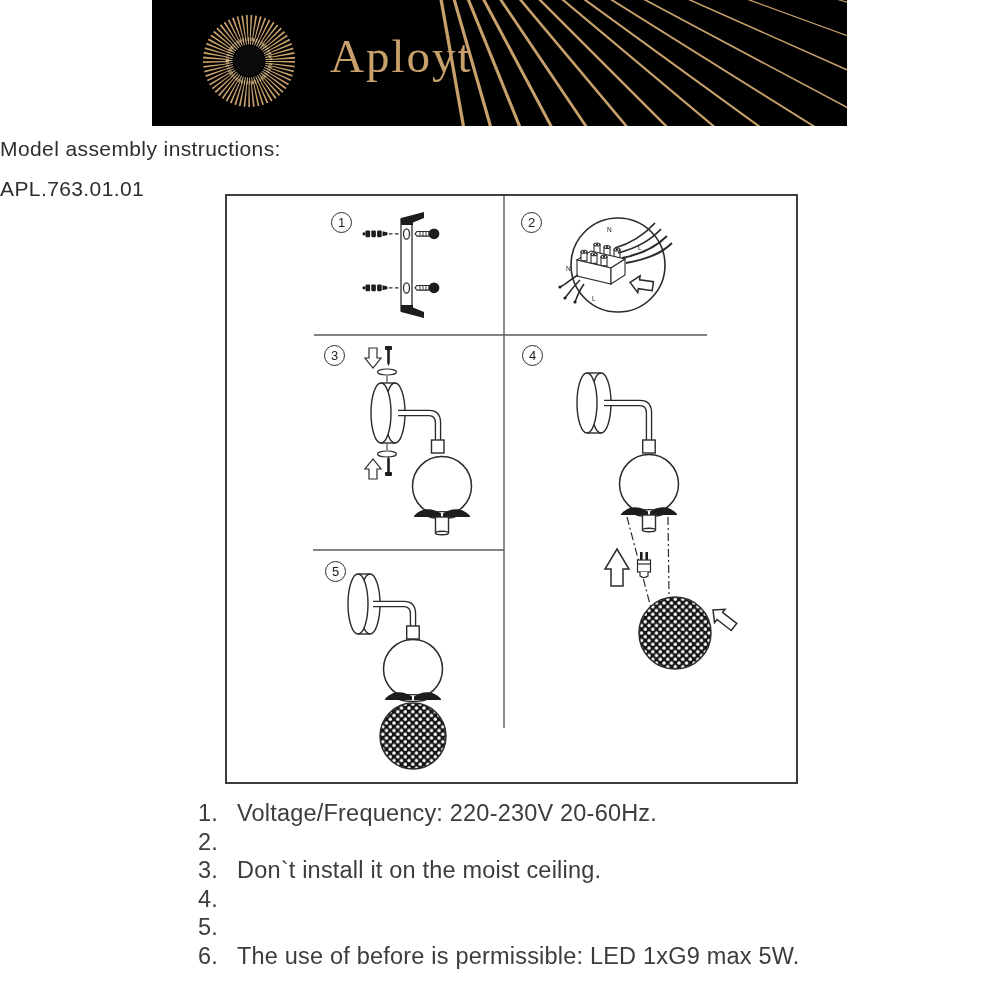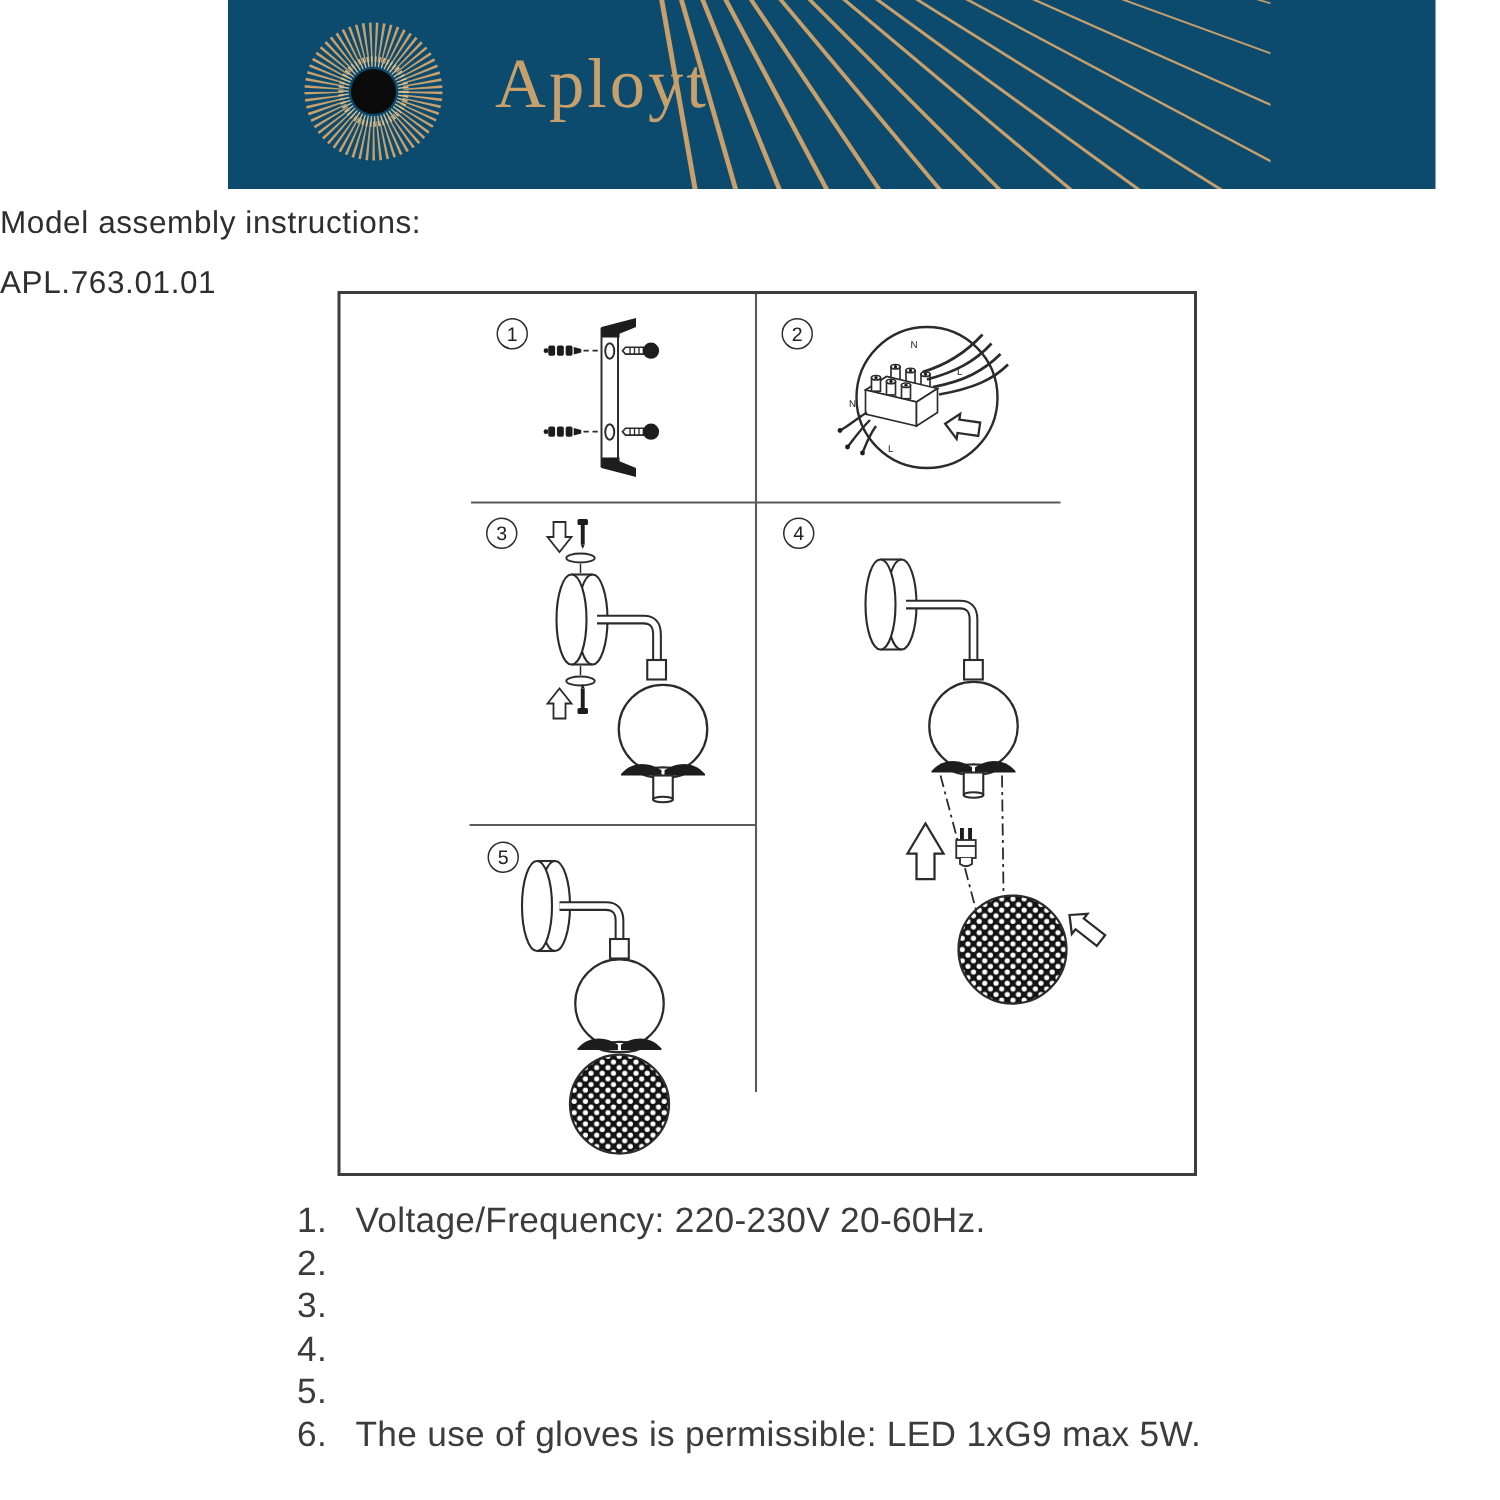--- a/index.html
+++ b/index.html
@@ -1,22 +1,22 @@
 <!DOCTYPE html>
 <html><head>
 <meta charset="utf-8">
 <style>
   html,body{margin:0;padding:0;}
   body{
     width:1000px;height:1000px;background:#ffffff;position:relative;
     font-family:"Liberation Sans",sans-serif;color:#2f2f2f;overflow:hidden;
   }
   .header{
-    position:absolute;left:152px;top:0;width:805px;height:126px;
-    background:#0c4a6e;overflow:hidden;
+    position:absolute;left:152px;top:0;width:695px;height:126px;
+    background:#000000;overflow:hidden;
   }
   .header svg{position:absolute;left:0;top:0;}
   .brand{
     position:absolute;left:178px;top:33px;
     font-family:"Liberation Serif",serif;font-size:47px;font-weight:400;
     color:#c7a06b;letter-spacing:2px;line-height:1;
   }
   .title-line{
     position:absolute;left:0;width:100%;text-align:left;
     font-size:21px;color:#2e2e2e;letter-spacing:0.4px;
@@ -279,24 +279,25 @@
 <div class="instructions">
   <div class="inst-row">
     <span class="inst-num">1.</span>
     <span class="inst-text">Voltage/Frequency: 220-230V 20-60Hz.</span>
   </div>
   <div class="inst-row">
     <span class="inst-num">2.</span>
   </div>
   <div class="inst-row">
     <span class="inst-num">3.</span>
+    <span class="inst-text">Don`t install it on the moist ceiling.</span>
   </div>
   <div class="inst-row">
     <span class="inst-num">4.</span>
   </div>
   <div class="inst-row">
     <span class="inst-num">5.</span>
   </div>
   <div class="inst-row">
     <span class="inst-num">6.</span>
-    <span class="inst-text">The use of gloves is permissible: LED 1xG9 max 5W.</span>
+    <span class="inst-text">The use of before is permissible: LED 1xG9 max 5W.</span>
   </div>
 </div>
 
 </body></html>

